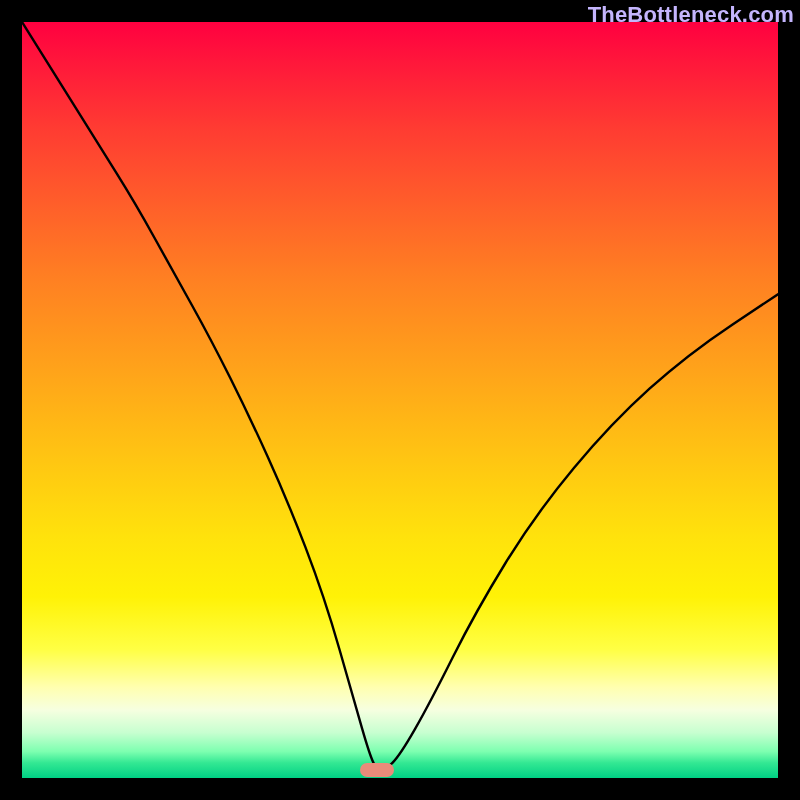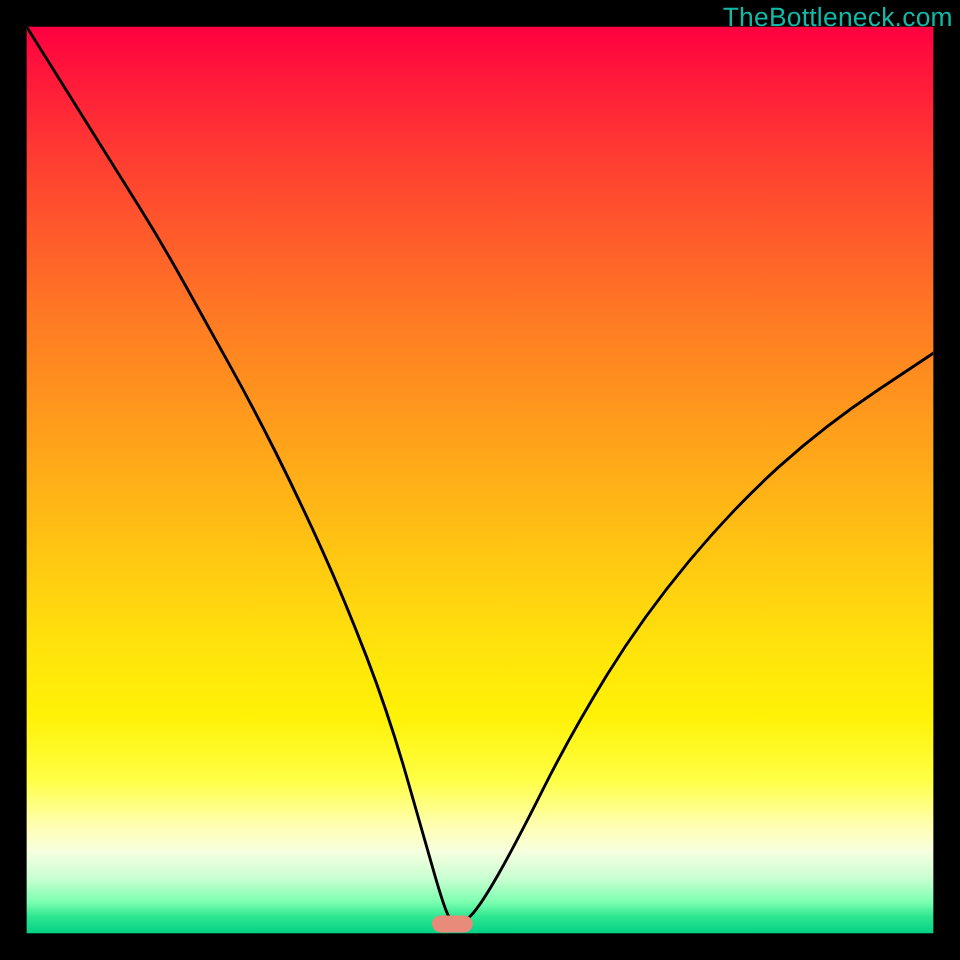--- a/index.html
+++ b/index.html
@@ -65,22 +65,22 @@
     height: 14px;
     border-radius: 7px;
     background: #e98b7a;
     transform: translate(-50%, -50%);
   }
   .watermark {
     position: absolute;
     top: 2px;
     right: 6px;
     font-size: 22px;
-    font-weight: 400;
-    color: #14b8a6;
+    font-weight: 700;
+    color: #c4b5fd;
     letter-spacing: 0.2px;
     user-select: none;
   }
 </style>
 </head>
 <body>
 
 <div class="stage">
 
   <div class="plot">

